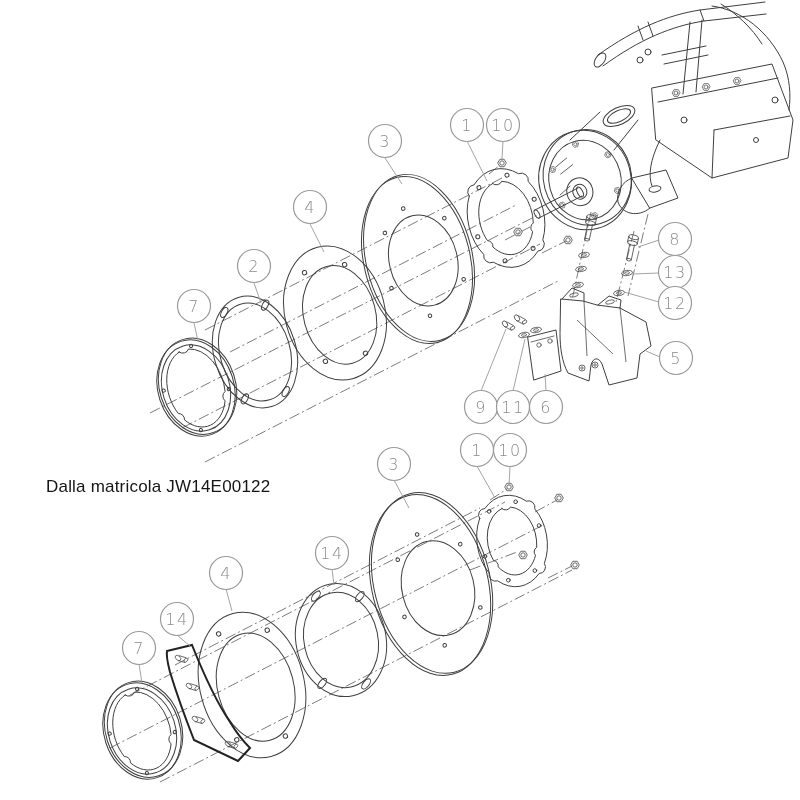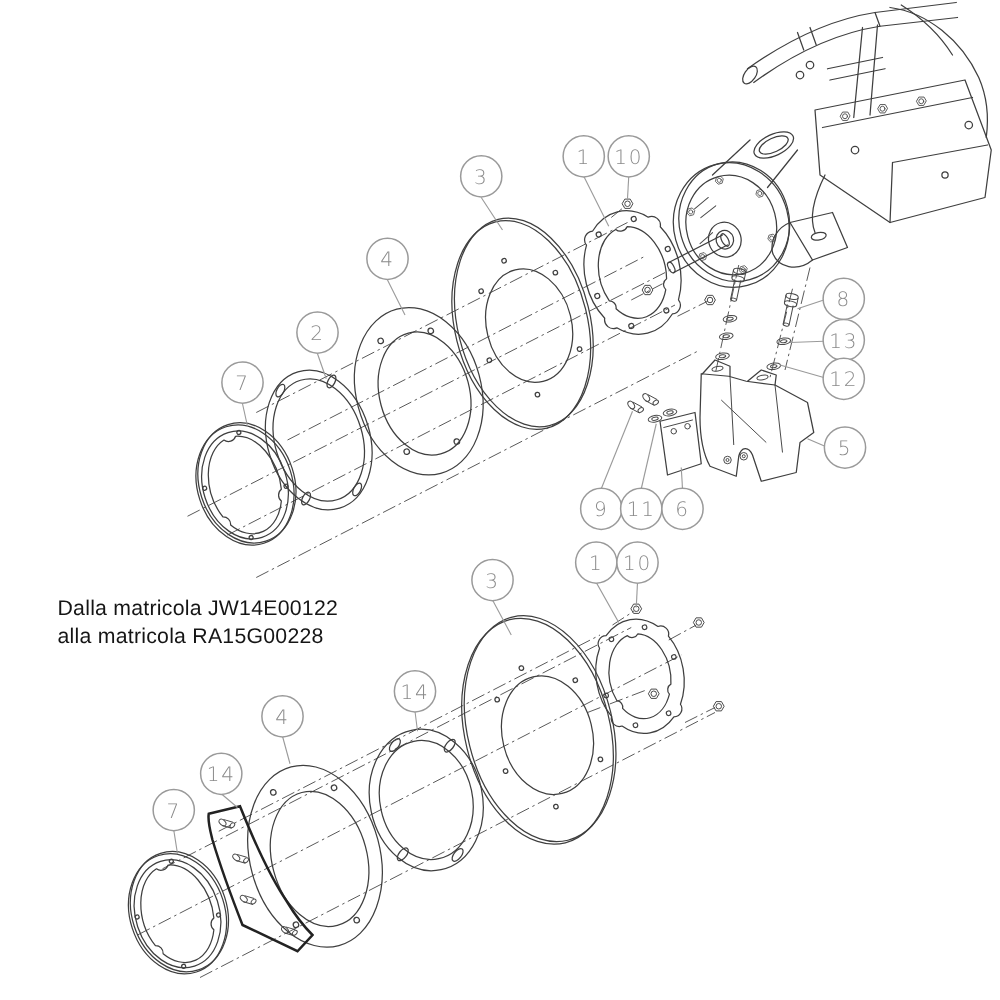--- a/index.html
+++ b/index.html
@@ -1,20 +1,20 @@
 <!DOCTYPE html>
 <html><head>
 <meta charset="utf-8">
 <style>
   html,body{margin:0;padding:0;background:#ffffff;}
   body{width:800px;height:800px;position:relative;overflow:hidden;
        font-family:"Liberation Sans",sans-serif;}
   .stage{position:absolute;left:0;top:0;width:800px;height:800px;}
   .note{position:absolute;left:46px;top:476px;font-size:17px;line-height:22px;
-        color:#151515;letter-spacing:0.2px;}
+        color:#151515;letter-spacing:0.2px;text-align:center;}
   svg{display:block;}
   .ln{stroke:#3f3f3f;stroke-width:1;fill:none;stroke-linecap:round;stroke-linejoin:round;}
   .ln2{stroke:#4a4a4a;stroke-width:0.8;fill:none;}
   .thick{stroke:#222222;stroke-width:2;fill:none;stroke-linejoin:miter;}
   .dash{stroke:#5a5a5a;stroke-width:0.8;fill:none;stroke-dasharray:11 3 2 3;}
   .callout-circle{stroke:#9a9a9a;stroke-width:1.2;fill:#ffffff;}
   .leader{stroke:#9a9a9a;stroke-width:0.9;fill:none;}
   .callout-num{fill:#8a8a8a;font-size:16px;letter-spacing:1.5px;
                font-family:"DejaVu Sans","Liberation Sans",sans-serif;font-weight:300;}
 </style>
@@ -385,15 +385,14 @@
     <g>
       <path class="leader" d="M139,664 L142,683"></path>
       <circle class="callout-circle" cx="139" cy="648" r="16.5"></circle>
       <text class="callout-num" x="139" y="654" text-anchor="middle">7</text>
     </g>
   </g>
 </svg>
 
 <div class="note">
   <div>Dalla matricola JW14E00122</div>
-  <div>alla matricola RA15G00228</div>
 </div>
 </div>
 
 </body></html>

